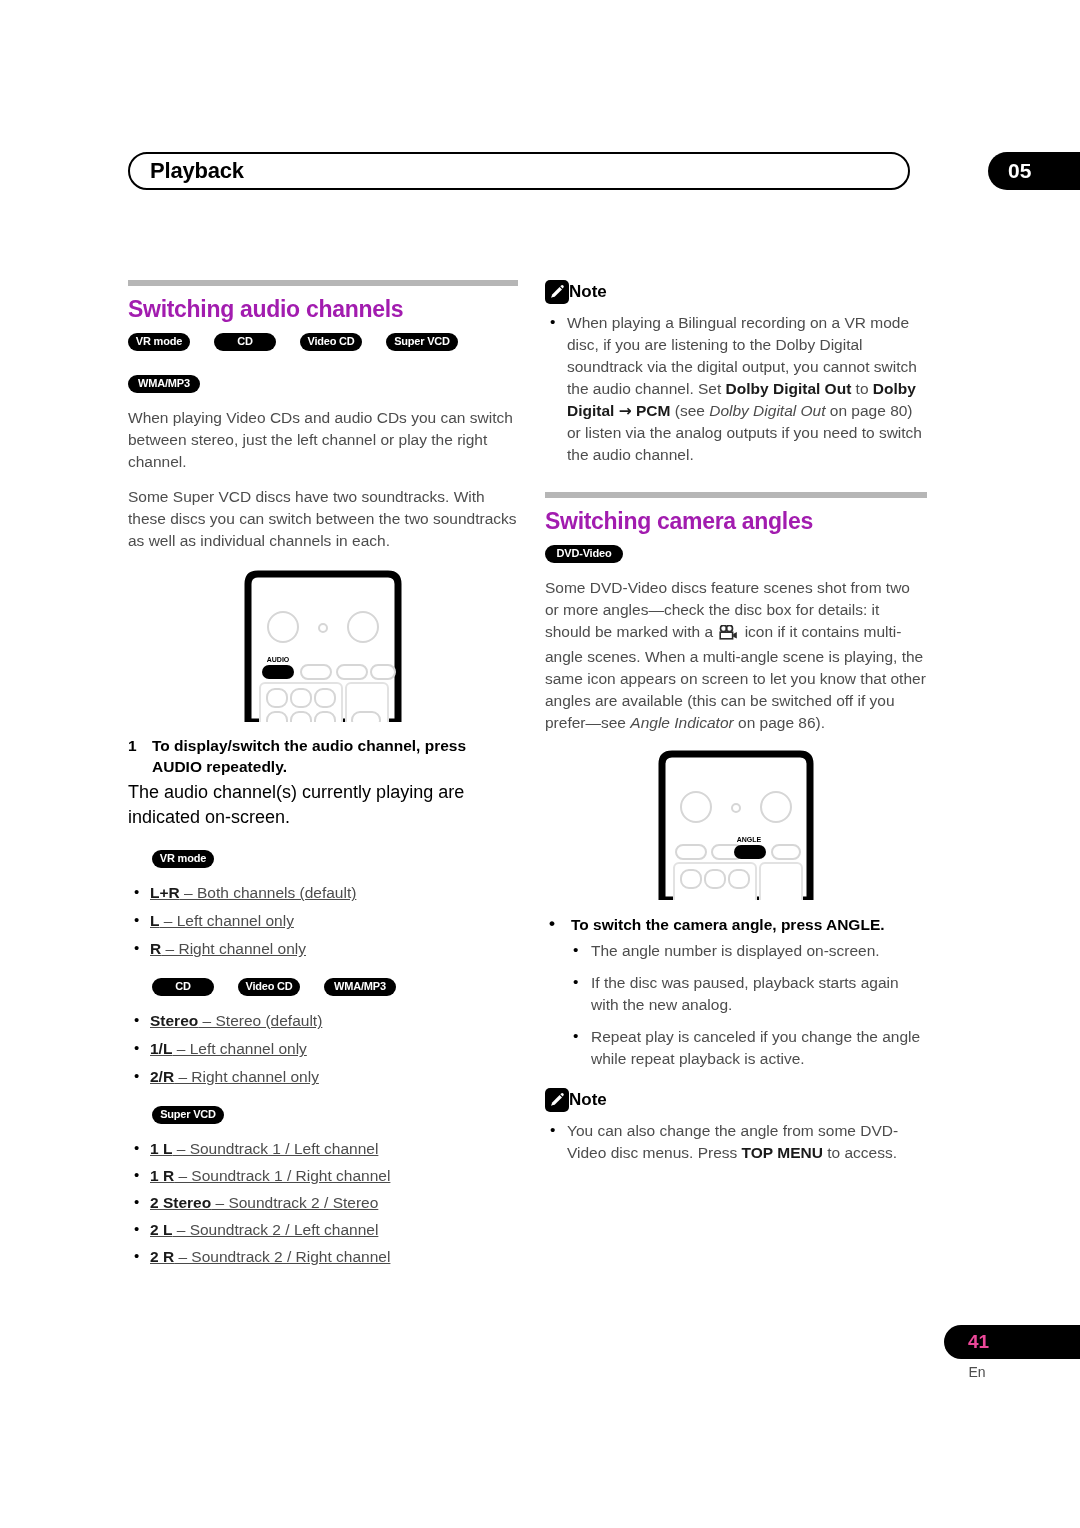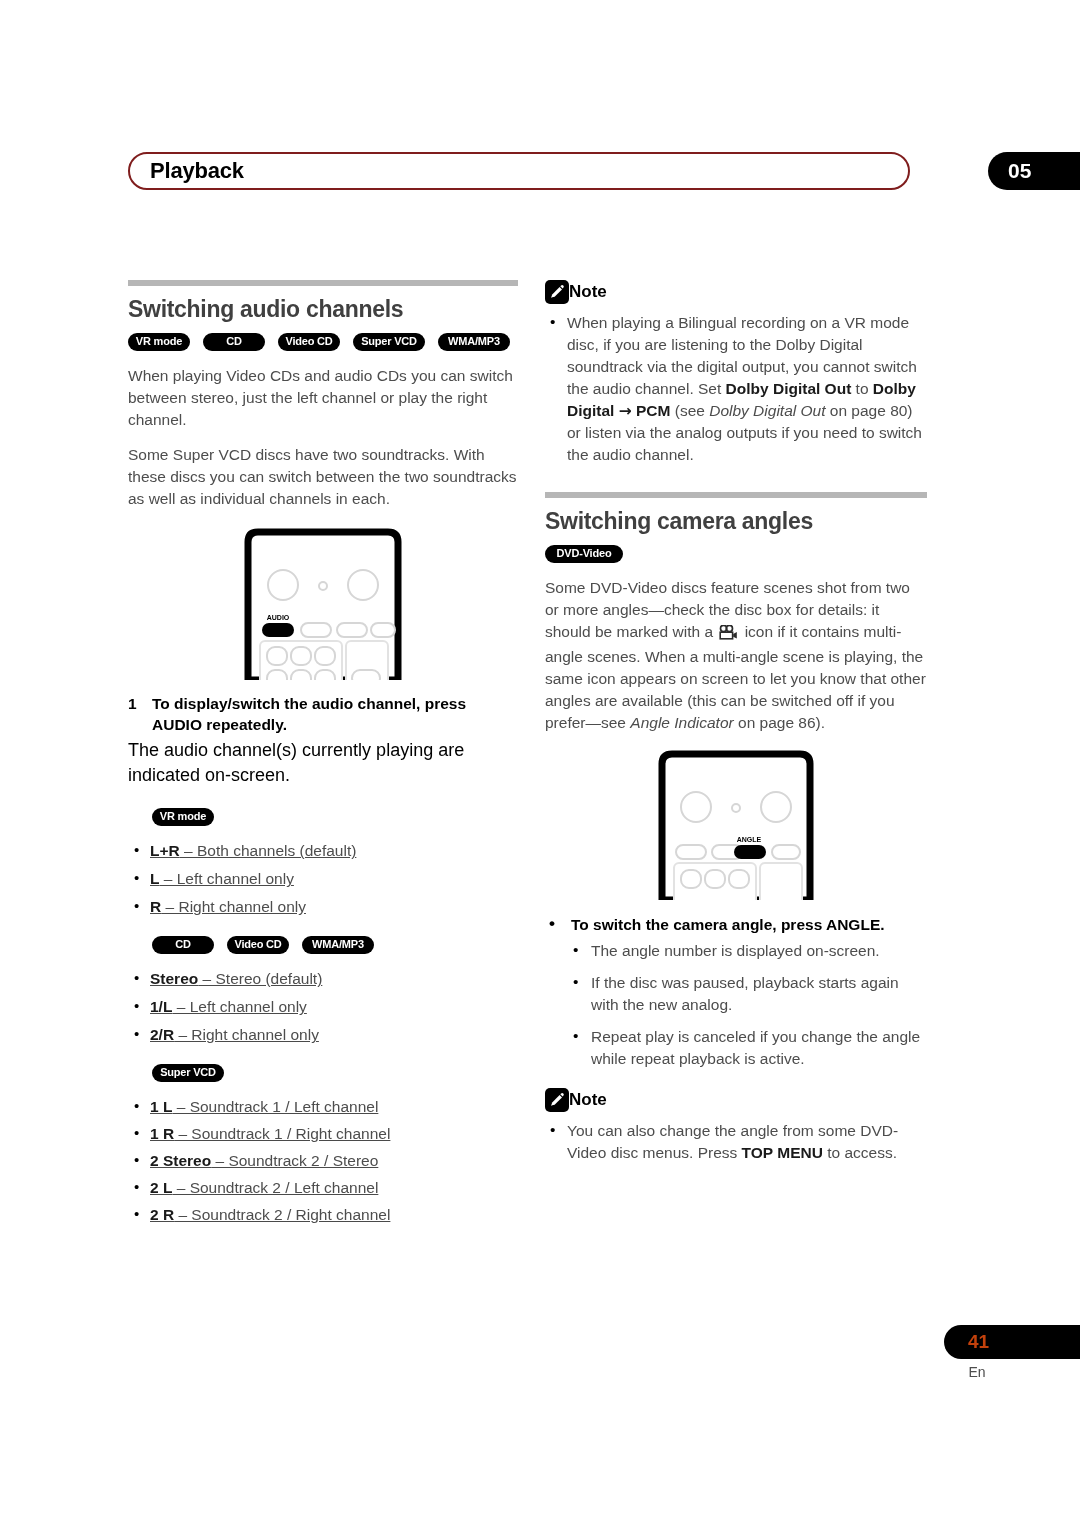--- a/index.html
+++ b/index.html
@@ -20,21 +20,21 @@
     inset: 0;
   }
 
   
   .header {
     position: absolute;
     left: 128px;
     top: 152px;
     width: 782px;
     height: 38px;
-    border: 2px solid #7f1d1d;
+    border: 2px solid #000000;
     border-radius: 19px;
     box-sizing: border-box;
   }
   .header-title {
     position: absolute;
     left: 20px;
     top: 50%;
     transform: translateY(-50%);
     font-size: 22px;
     font-weight: bold;
@@ -78,29 +78,29 @@
     height: 6px;
     background: #b6b6b6;
     margin-bottom: 10px;
   }
   .rule.full { width: 390px; }
   .rule.right { width: 382px; }
 
   h2.section-title {
     font-size: 23px;
     font-weight: bold;
-    color: #404040;
+    color: #a21caf;
     margin: 0 0 10px 0;
     letter-spacing: -0.3px;
   }
 
   
   .badge-row {
     display: flex;
-    gap: 13px;
+    gap: 24px;
     align-items: center;
     margin-bottom: 14px;
     flex-wrap: wrap;
   }
   .badge {
     background: #000;
     color: #fff;
     border-radius: 999px;
     font-size: 11px;
     font-weight: bold;
@@ -254,21 +254,21 @@
   
   .page-num-tab {
     position: absolute;
     left: 944px;
     top: 1325px;
     width: 136px;
     height: 34px;
     background: #000;
     border-top-left-radius: 17px;
     border-bottom-left-radius: 17px;
-    color: #c2410c;
+    color: #ec4899;
     font-size: 19px;
     font-weight: bold;
     display: flex;
     align-items: center;
     padding-left: 24px;
     box-sizing: border-box;
   }
   .page-lang {
     position: absolute;
     left: 944px;

